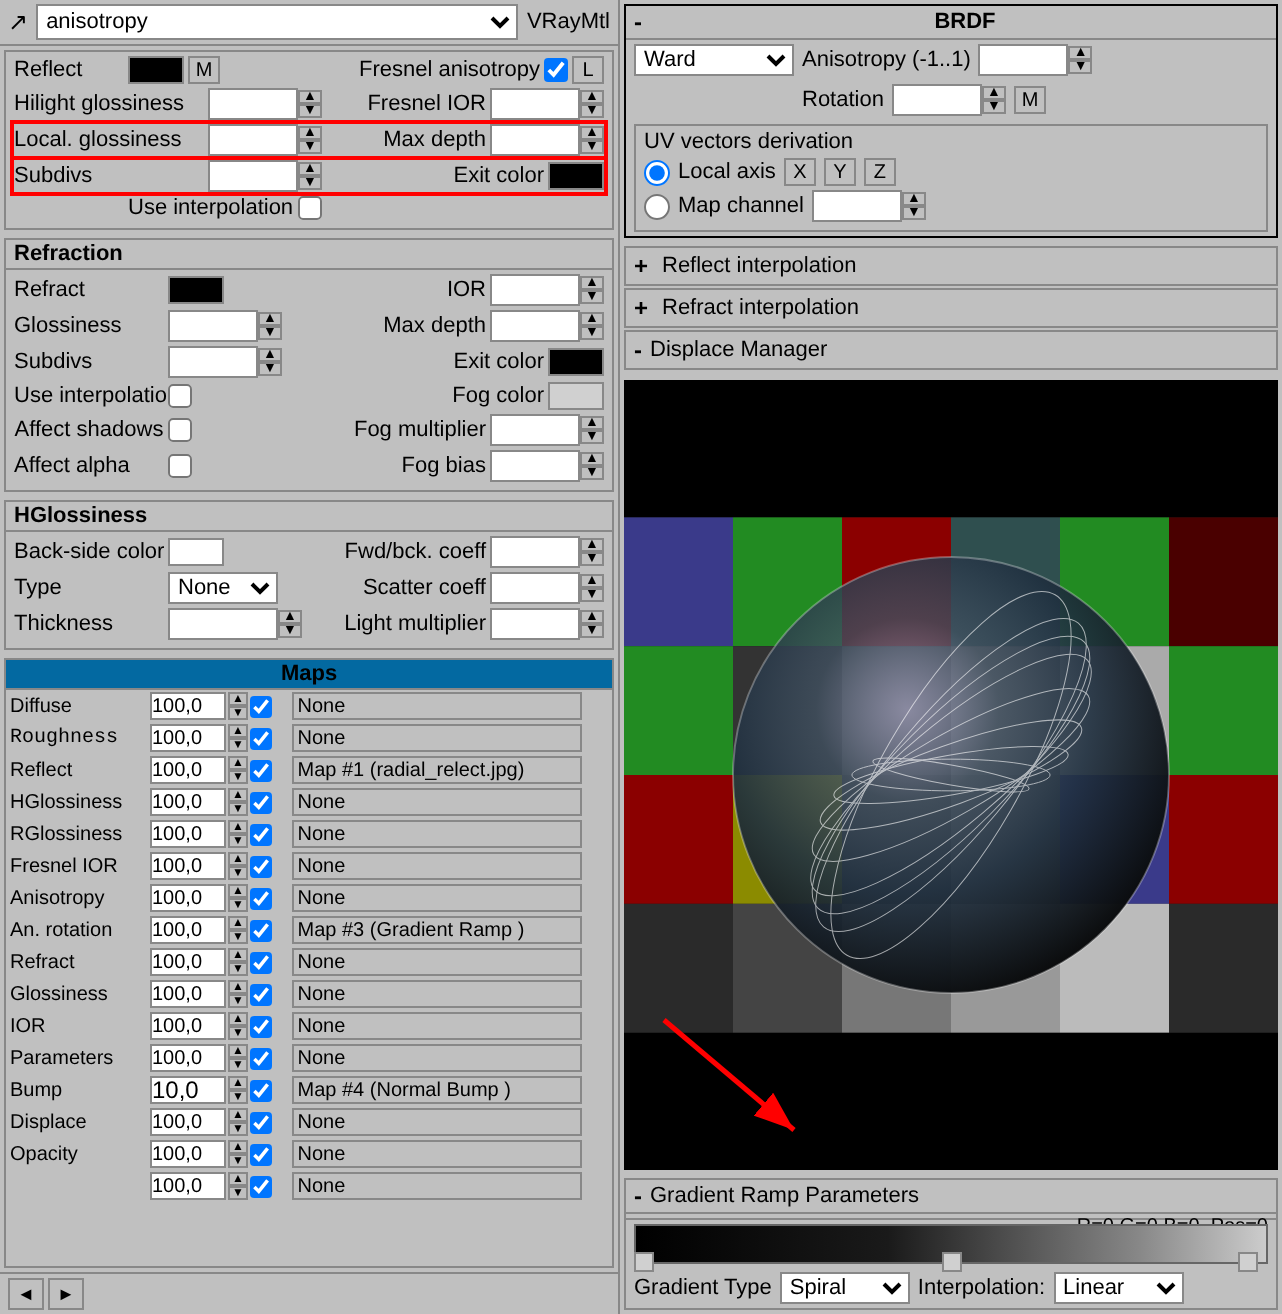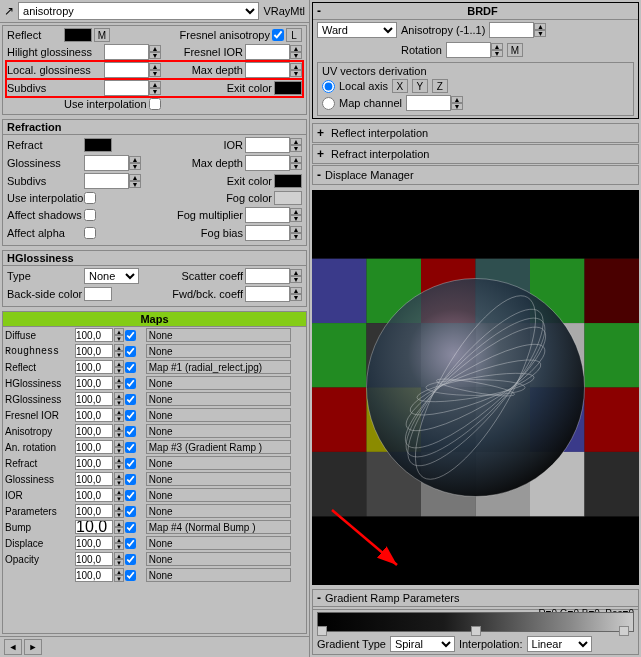--- a/index.html
+++ b/index.html
@@ -167,21 +167,21 @@
     
     .maps-section {
       border: 1px solid #888;
       margin: 2px;
       flex: 1;
     }
 
     .maps-title {
       text-align: center;
       font-weight: bold;
-      background: #84cc16;
+      background: #0369a1;
       border-bottom: 1px solid #888;
       padding: 1px 4px;
     }
 
     .maps-table {
       width: 100%;
       border-collapse: collapse;
       font-size: 10px;
     }
 
@@ -549,39 +549,58 @@
       </div>
     </div>
   </div>
 
   <div class="section">
     <div class="section-header-row">
       <span style="font-weight:bold;">HGlossiness</span>
     </div>
     <div class="section-inner">
       <div class="row">
+        <label style="width:75px;">Back-side color</label>
+        <span class="color-box-white"></span>
+        <span style="flex:1;"></span>
+        <label>Fwd/bck. coeff</label>
+        <div class="input-with-spinner">
+          <input class="input-small" style="">
+          <div class="spinner">
+            <div class="spinner-up">▲</div>
+            <div class="spinner-down">▼</div>
+          </div>
+        </div>
+      </div>
+      <div class="row">
         <label style="width:75px;">Type</label>
         <select class="select-field" style="width:55px;">
           <option>None</option>
         </select>
         <span style="flex:1;"></span>
         <label>Scatter coeff</label>
         <div class="input-with-spinner">
           <input class="input-small" style="">
           <div class="spinner">
             <div class="spinner-up">▲</div>
             <div class="spinner-down">▼</div>
           </div>
         </div>
       </div>
       <div class="row">
-        <label style="width:75px;">Back-side color</label>
-        <span class="color-box-white"></span>
-        <span style="flex:1;"></span>
-        <label>Fwd/bck. coeff</label>
+        <label style="width:75px;">Thickness</label>
+        <div class="input-with-spinner">
+          <input class="input-small" style="width: 55px;">
+          <div class="spinner">
+            <div class="spinner-up">▲</div>
+            <div class="spinner-down">▼</div>
+          </div>
+        </div>
+        <span style="flex:1;"></span>
+        <label>Light multiplier</label>
         <div class="input-with-spinner">
           <input class="input-small" style="">
           <div class="spinner">
             <div class="spinner-up">▲</div>
             <div class="spinner-down">▼</div>
           </div>
         </div>
       </div>
     </div>
   </div>
@@ -779,21 +798,21 @@
           </div>
         </td>
         <td>
           <button style="width:145px;height:14px;font-size:10px;background:#c0c0c0;border:1px solid #888;cursor:pointer;text-align:left;padding:0 2px;overflow:hidden;">None</button>
         </td>
       </tr>
           <tr>
         <td style="width:70px;">Bump</td>
         <td>
           <div style="display:flex;align-items:center;gap:1px;">
-            <input type="text" value="10,0" style="width: 38px; height: 14px; font-size: 16px; border: 1px solid rgb(136, 136, 136);">
+            <input type="text" value="10,0" style="width: 38px; height: 14px; font-size: 12px; border: 1px solid rgb(136, 136, 136);">
             <div style="display:flex;flex-direction:column;width:10px;">
               <div style="width:10px;height:7px;font-size:6px;background:#c0c0c0;border:1px solid #888;cursor:pointer;display:flex;align-items:center;justify-content:center;">▲</div>
               <div style="width:10px;height:7px;font-size:6px;background:#c0c0c0;border:1px solid #888;cursor:pointer;display:flex;align-items:center;justify-content:center;">▼</div>
             </div>
             <input type="checkbox" style="width: 11px; height: 11px;" checked="">
           </div>
         </td>
         <td>
           <button style="width:145px;height:14px;font-size:10px;background:#c0c0c0;border:1px solid #888;cursor:pointer;text-align:left;padding:0 2px;overflow:hidden;">Map #4 (Normal Bump )</button>
         </td>

